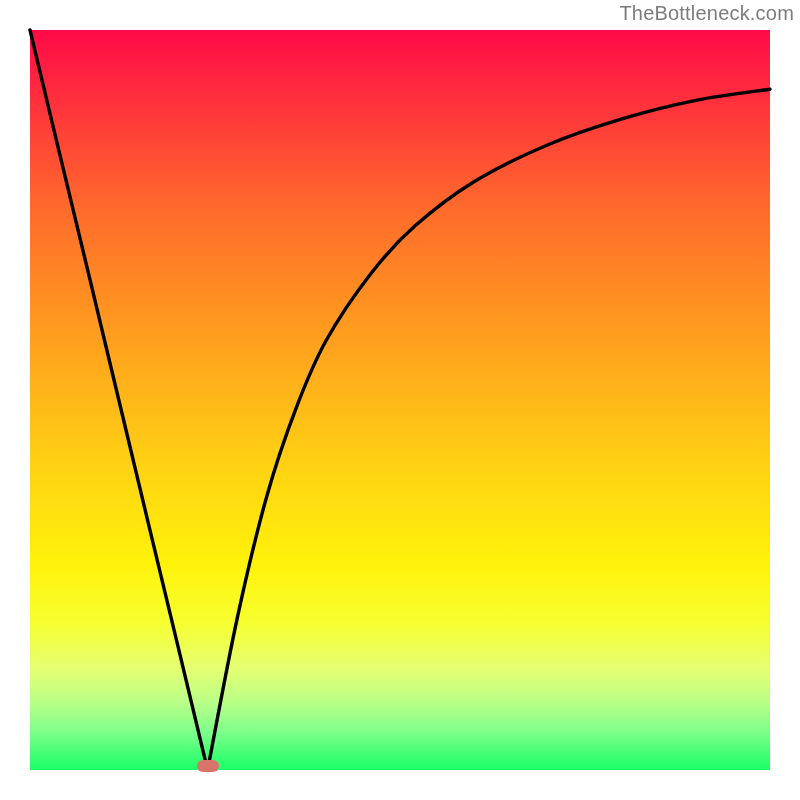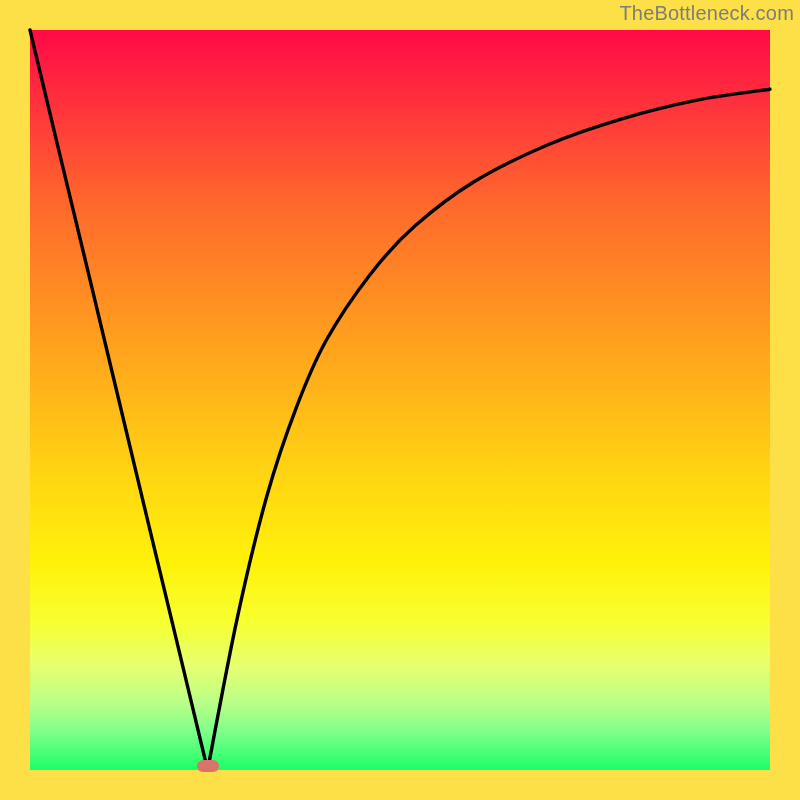--- a/index.html
+++ b/index.html
@@ -7,21 +7,21 @@
     padding: 0;
     width: 800px;
     height: 800px;
     background: #000;
     overflow: hidden;
   }
   .frame {
     position: relative;
     width: 800px;
     height: 800px;
-    background: #fde047;
+    background: #ffffff;
   }
   .plot-area {
     position: absolute;
     left: 30px;
     top: 30px;
     width: 740px;
     height: 740px;
     background: linear-gradient(to bottom,
       #ff0a47 0%,
       #ff3a3a 12%,

